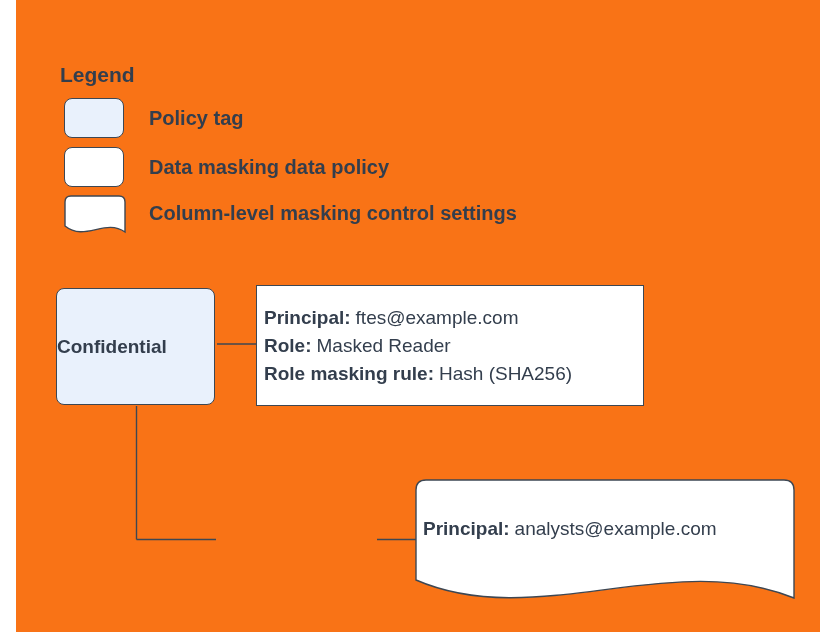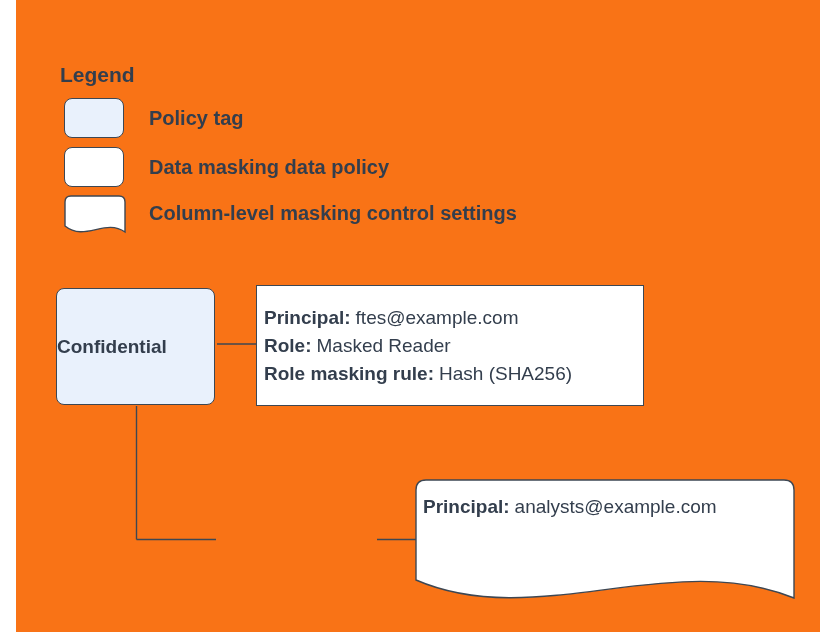--- a/index.html
+++ b/index.html
@@ -28,21 +28,21 @@
   }
   .policy-box{
     position:absolute;left:240px;top:285px;width:379px;height:119px;
     background:#ffffff;border:1.4px solid #3d4753;border-radius:0;
     display:flex;flex-direction:column;justify-content:center;padding-left:7px;box-sizing:content-box;
   }
   .policy-line{font-size:19px;line-height:28px;white-space:nowrap;}
   .policy-line .lbl{font-weight:bold;}
   .policy-line .val{margin-left:5px;}
   .doc-text{
-    position:absolute;left:407px;top:493px;display:flex;flex-direction:column;text-align:center;
+    position:absolute;left:407px;top:515px;display:flex;flex-direction:column;text-align:center;
   }
   
   .shape-layer{position:absolute;left:0;top:0;width:820px;height:640px;}
   .shape-layer path.doc{fill:#ffffff;stroke:#3d4753;stroke-width:1.4;}
   .shape-layer line{stroke:#3d4753;stroke-width:1.4;}
   .swatch-doc{position:absolute;left:48px;top:195px;}
   .swatch-doc path{fill:#ffffff;stroke:#3d4753;stroke-width:1.4;}
 </style>
 </head>
 <body>

